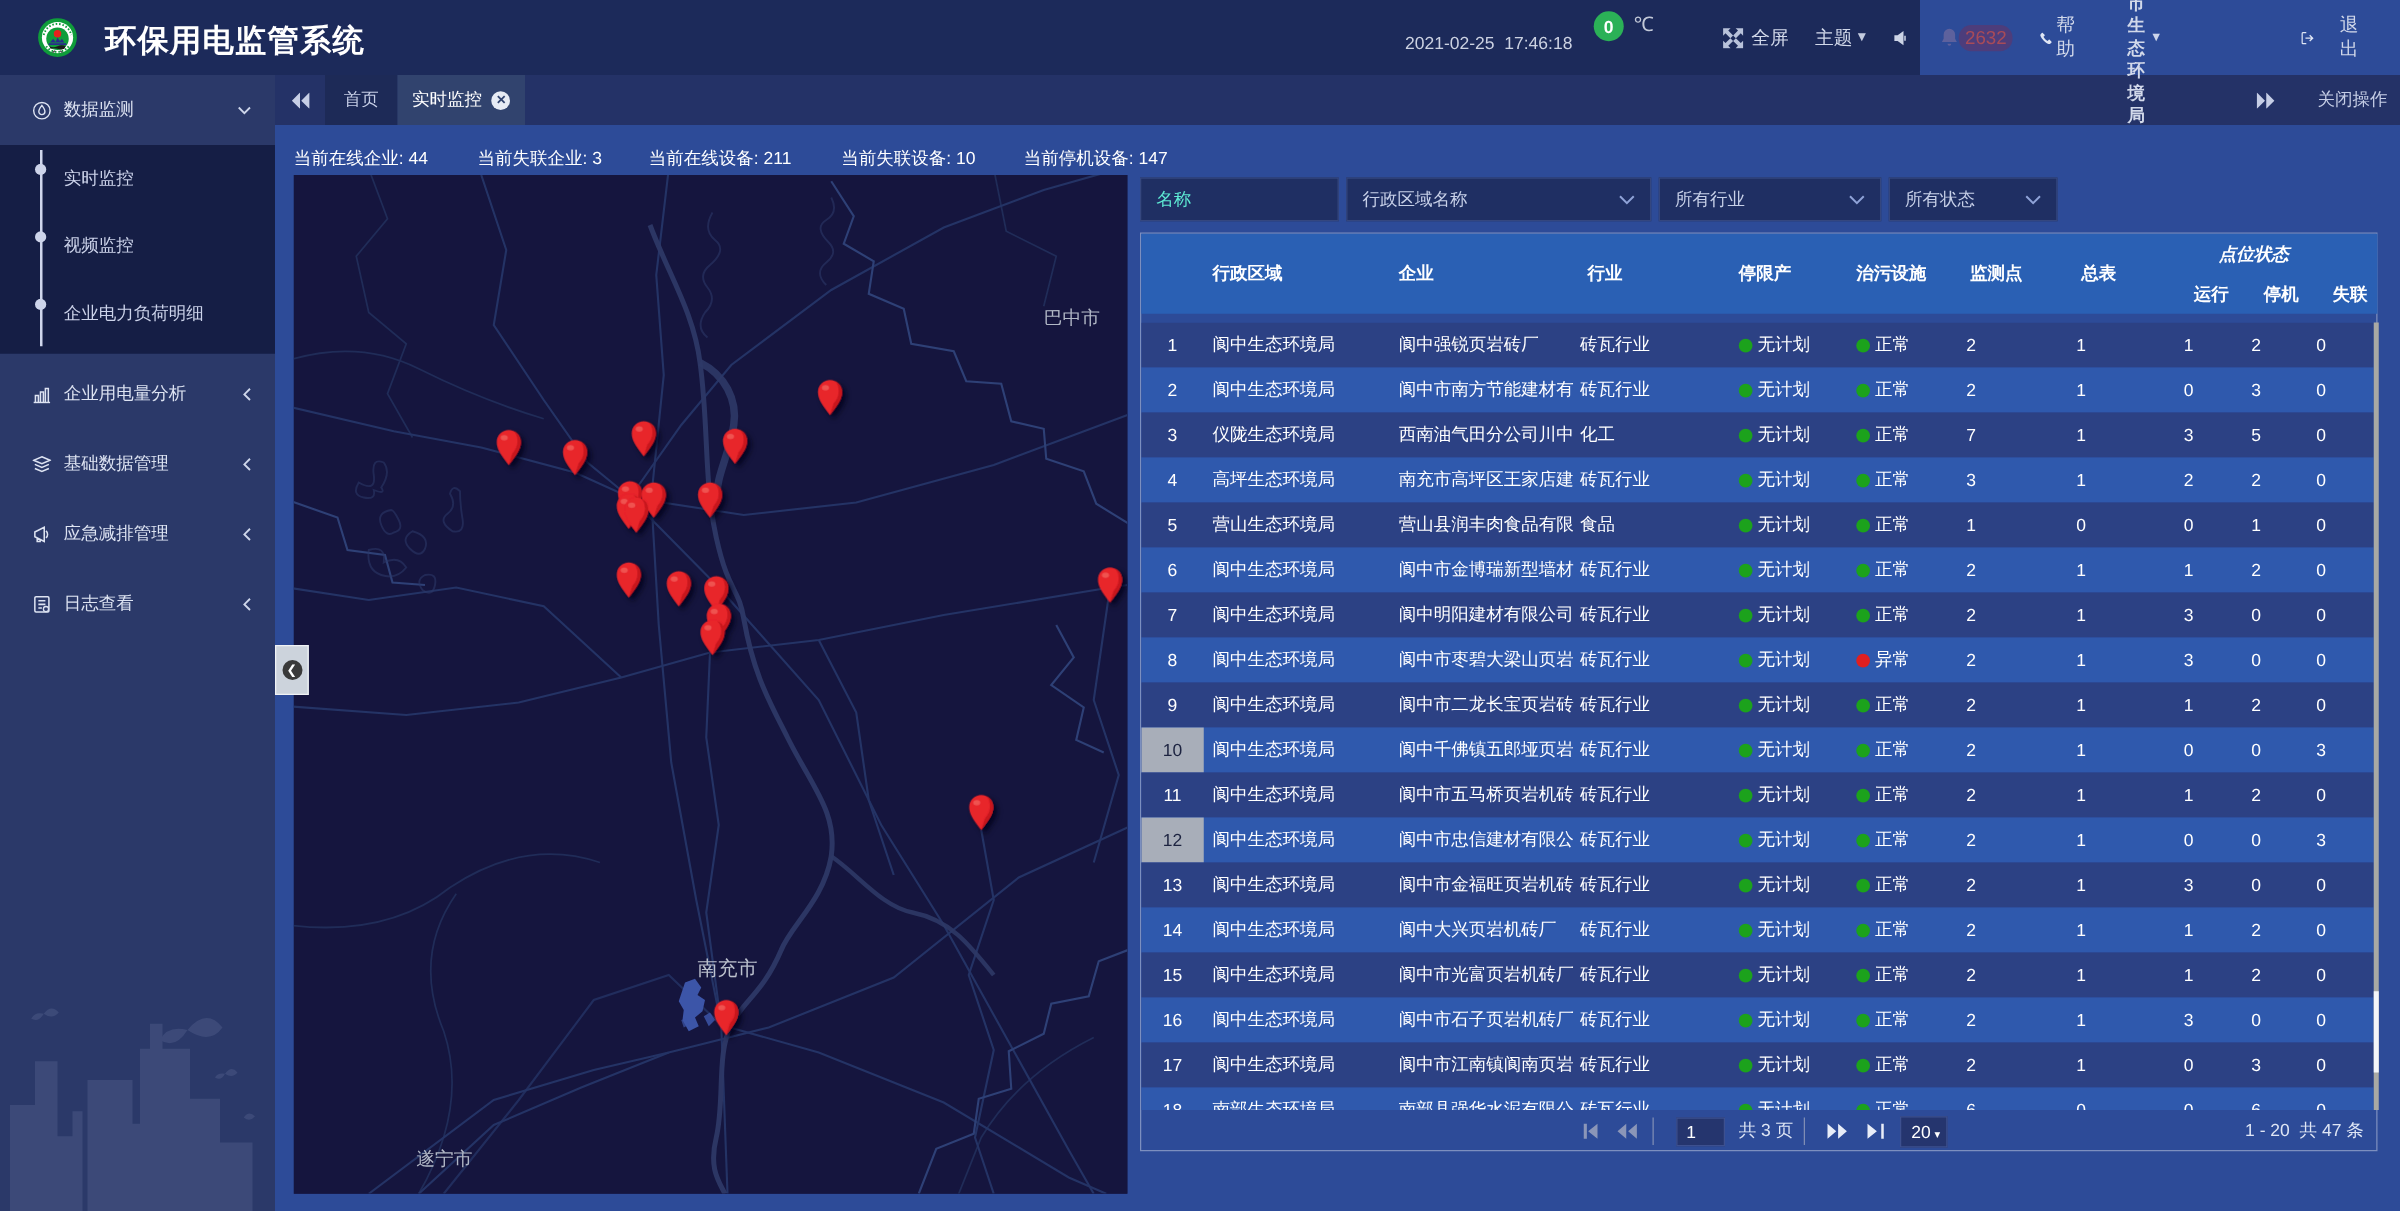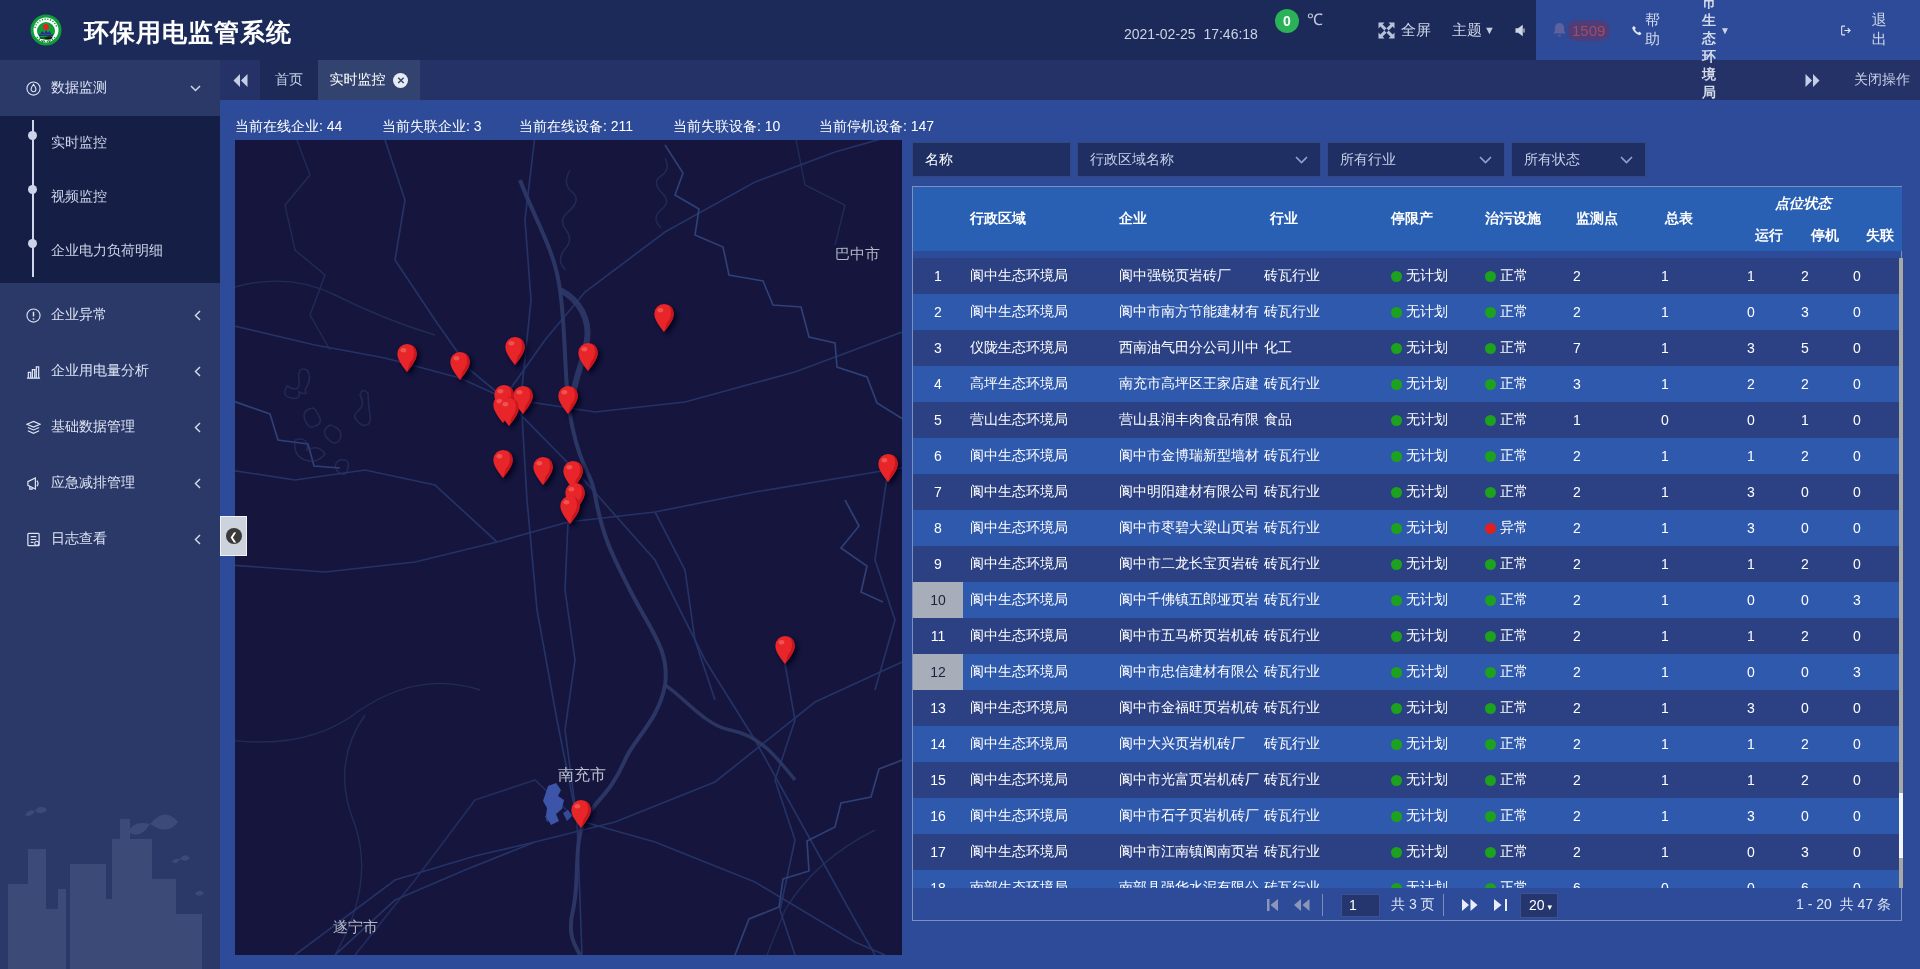--- a/index.html
+++ b/index.html
@@ -37,21 +37,21 @@
 #stats { position:absolute; left:220px; top:100px; width:1700px; height:40px; color:#fff; font-size:14px; }
 #stats span { position:absolute; top:18px; }
 
 #map { position:absolute; left:235px; top:140px; width:667px; height:815px; background:#15153e; overflow:hidden; }
 #collapse { position:absolute; left:220px; top:516px; width:27px; height:40px; background:#ccd3dc; border:1px solid #f0f2f5; z-index:25; display:flex; align-items:center; justify-content:center; }
 #collapse .cbtn { width:16px; height:16px; border-radius:50%; background:#3a3a3a; color:#fff; display:flex; align-items:center; justify-content:center; font-size:10px; }
 
 #rp { position:absolute; left:912px; top:142px; width:993px; height:779px; }
 .fbox { position:absolute; top:0; height:35px; background:#1f2f63; border:1px solid #35477f; color:#c7d0e8; font-size:14px; display:flex; align-items:center; padding-left:12px; }
 .fbox .carr { position:absolute; right:12px; }
-.ph { color:#ffffff;font-family:Liberation Serif, serif; }
+.ph { color:#5eead4;font-family:Liberation Serif, serif; }
 
 #grid { position:absolute; left:0; top:44px; width:990px; height:735px; border:1px solid rgba(255,255,255,0.38); }
 #thead { position:absolute; left:0; top:0; width:989px; height:64px; background:#2a60b4; color:#fff; font-weight:bold; font-size:14px; }
 .hcell { position:absolute; top:0; height:64px; display:flex; align-items:center; }
 #rows { position:absolute; left:0; top:71px; width:986px; height:630px; overflow:hidden; }
 .row { position:relative; width:986px; height:36px; color:#fff; font-size:14px; }
 .row.odd { background:#2c4184; }
 .row.even { background:#2f59ad; }
 .cell { position:absolute; top:0; height:36px; display:flex; align-items:center; }
 .num { left:0; width:50px; justify-content:center; }
@@ -99,21 +99,21 @@
     <div class="hright" style="left:1515px;">
       <svg width="10" height="13" viewBox="0 0 10 13" fill="#ccd4e6">
           <path d="M0.5 4.2 h2.6 L7.8 0.8 v11.4 L3.1 8.8 H0.5 Z"></path>
           <path d="M9 4.5 v4" stroke="#ccd4e6" stroke-width="1.2" fill="none"></path>
         </svg>
     </div>
     <div class="hright" style="left:1552px;">
       <svg width="15" height="16" viewBox="0 0 15 16" fill="rgba(165,130,165,0.40)">
           <path d="M7.5 1 a4.6 4.6 0 0 1 4.6 4.6 v3.4 l1.4 2.6 H1.5 l1.4 -2.6 V5.6 A4.6 4.6 0 0 1 7.5 1 Z M6 13 h3 a1.5 1.5 0 0 1 -3 0 Z"></path>
         </svg>
-      <span style="display:inline-block;margin-left:0px;padding:0 5px;height:21px;line-height:21px;border-radius:10px;background:rgba(125,40,80,0.40);color:#a84b58;font-size:15px;">1509</span>
+      <span style="display:inline-block;margin-left:0px;padding:0 5px;height:21px;line-height:21px;border-radius:10px;background:rgba(125,40,80,0.40);color:#a84b58;font-size:15px;">2632</span>
     </div>
     <div class="hright" style="left:1632px; font-size:15px;">
       <svg width="15" height="15" viewBox="0 0 15 15" fill="#dfe6f5">
           <path d="M3.3 1.2 l2.2 2.2 c0.3 0.3 0.3 0.8 0 1.1 L4.2 5.8 c0.9 1.9 3.1 4.1 5 5 l1.3 -1.3 c0.3 -0.3 0.8 -0.3 1.1 0 l2.2 2.2 c0.3 0.3 0.3 0.8 0 1.1 l-1.2 1.2 c-0.6 0.6 -1.6 0.8 -2.4 0.4 C6.4 12.8 2.2 8.6 0.6 4.8 0.2 4 0.4 3 1 2.4 L2.2 1.2 c0.3 -0.3 0.8 -0.3 1.1 0 Z"></path>
         </svg>
       <span style="margin-left:3px;">帮助</span>
     </div>
     <div class="hright" style="left:1702px; font-size:14px; font-weight:bold;">南充市生态环境局<span style="font-size:10px; margin-left:4px; font-weight:normal; color:#cdd5ea;">▼</span></div>
     <div class="hright" style="left:1841px; font-size:15px;">
       <svg width="16" height="15" viewBox="0 0 16 15" fill="none" stroke="#dfe6f5" stroke-width="1.6">
@@ -143,30 +143,20 @@
       <div class="smi">
           <span class="dot"></span>
           <span class="txt">视频监控</span>
         </div>
       <div class="smi">
           <span class="dot"></span>
           <span class="txt">企业电力负荷明细</span>
         </div>
     </div>
     <div class="group2">
-      <div class="mi">
-        <svg class="ico" viewBox="0 0 16 16" fill="none" stroke="#dde3f2" stroke-width="1.2">
-            <circle cx="8" cy="8" r="7"></circle>
-            <path d="M8 4 v5 M8 11 v1.4" stroke-width="1.6"></path>
-          </svg>
-        <span class="txt">企业异常</span>
-          <svg class="arr" width="7" height="11" viewBox="0 0 7 11" fill="none" stroke="#cdd5ea" stroke-width="1.5">
-            <path d="M6 1 L1.5 5.5 6 10"></path>
-          </svg>
-      </div>
       <div class="mi">
         <svg class="ico" viewBox="0 0 16 16" fill="none" stroke="#dde3f2" stroke-width="1.3">
             <path d="M1 15 h14 M2.5 15 v-6 h2.5 v6 M6.8 15 v-9 h2.5 v9 M11 15 v-12 h2.5 v12"></path>
           </svg>
         <span class="txt">企业用电量分析</span>
           <svg class="arr" width="7" height="11" viewBox="0 0 7 11" fill="none" stroke="#cdd5ea" stroke-width="1.5">
             <path d="M6 1 L1.5 5.5 6 10"></path>
           </svg>
       </div>
       <div class="mi">

